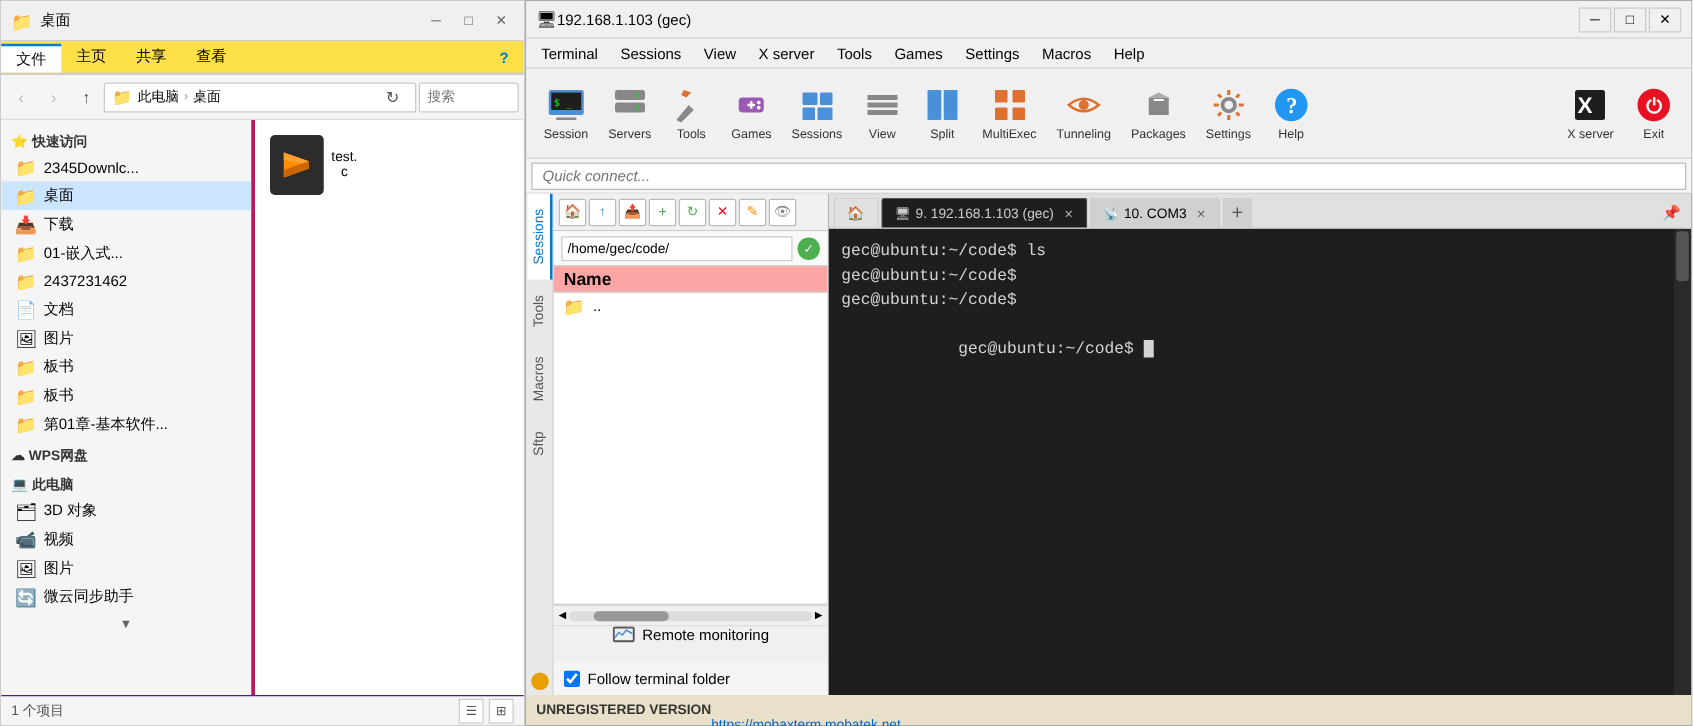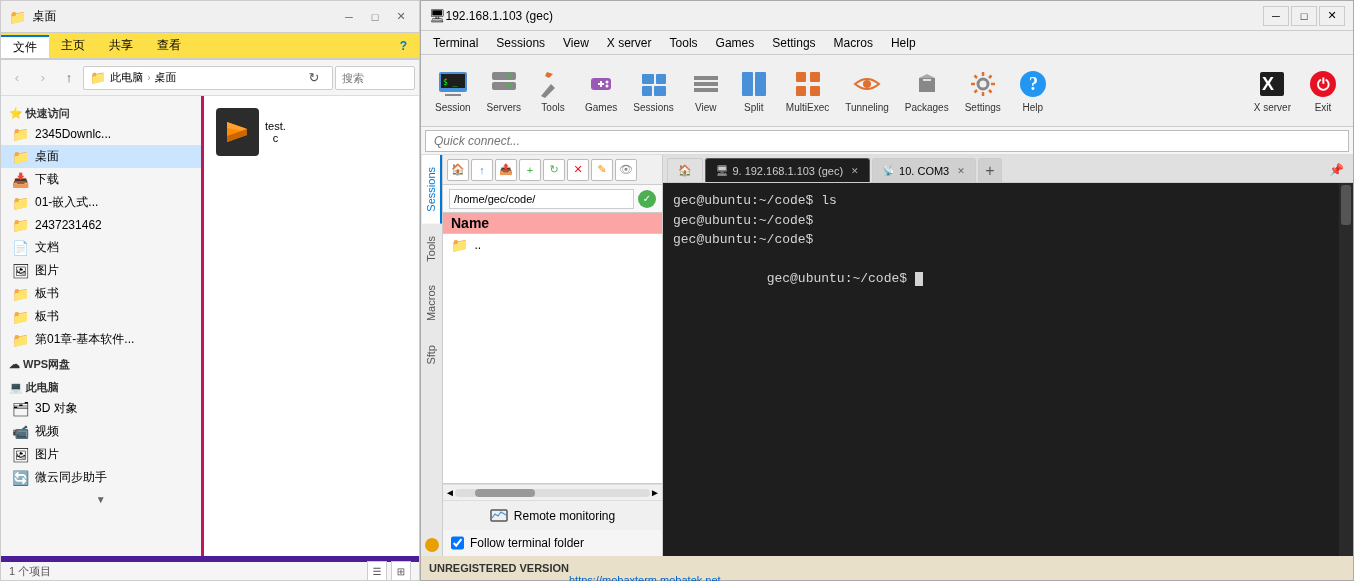--- a/index.html
+++ b/index.html
@@ -31,21 +31,21 @@
     .fe-sidebar-item { display: flex; align-items: center; padding: 3px 8px 3px 12px; cursor: pointer; font-size: 12px; gap: 6px; }
     .fe-sidebar-item.active { background: #cce5ff; }
     .fe-item-icon { width: 16px; height: 16px; display: inline-flex; align-items: center; justify-content: center; font-size: 14px; flex-shrink: 0; }
     .fe-item-label { font-size: 12px; white-space: nowrap; overflow: hidden; text-overflow: ellipsis; }
 
     .fe-main { flex: 1; overflow-y: auto; padding: 8px; display: flex; flex-wrap: wrap; gap: 8px; align-content: flex-start; }
     .fe-file-item { width: 80px; display: flex; flex-direction: row; align-items: center; gap: 4px; cursor: pointer; padding: 4px; border-radius: 4px; }
     .fe-file-icon { width: 48px; height: 48px; background: #2c2c2c; border-radius: 4px; display: flex; align-items: center; justify-content: center; }
     .fe-file-label { font-size: 11px; text-align: center; word-break: break-all; }
 
-    .fe-statusbar { height: 24px; background: #f5f5f5; border-top: 6px solid #4c1d95; display: flex; align-items: center; padding: 0 8px; gap: 8px; font-size: 11px; color: #555; }
+    .fe-statusbar { height: 24px; background: #f5f5f5; border-top: 1px solid #4c1d95; display: flex; align-items: center; padding: 0 8px; gap: 8px; font-size: 11px; color: #555; }
     .fe-statusbar-icons { display: flex; gap: 4px; margin-left: auto; }
     .fe-statusbar-icon { width: 20px; height: 20px; display: flex; align-items: center; justify-content: center; cursor: pointer; border: 1px solid #ccc; background: #fff; font-size: 10px; }
 
     
     .mobaxterm { width: 934px; height: 581px; display: flex; flex-direction: column; background: #f0f0f0; border: 1px solid #aaa; }
 
     .mx-titlebar { height: 30px; background: #f0f0f0; display: flex; align-items: center; padding: 0 8px; border-bottom: 1px solid #ccc; }
     .mx-title-text { font-size: 12px; color: #000; flex: 1; }
     .mx-titlebar-btns { display: flex; gap: 2px; }
     .mx-titlebar-btn { width: 26px; height: 20px; border: 1px solid #ccc; background: #f0f0f0; cursor: pointer; display: flex; align-items: center; justify-content: center; font-size: 11px; }
@@ -75,21 +75,21 @@
     .mx-sftp-path-ok { width: 18px; height: 18px; border-radius: 50%; background: #4caf50; display: flex; align-items: center; justify-content: center; color: #fff; font-size: 10px; cursor: pointer; }
 
     .mx-sftp-header { display: flex; align-items: center; padding: 2px 8px; background: #fca5a5; border-bottom: 1px solid #ccc; font-size: 14px; font-weight: bold; }
     .mx-sftp-list { flex: 1; overflow-y: auto; }
     .mx-sftp-item { display: flex; align-items: center; padding: 3px 8px; gap: 6px; cursor: pointer; font-size: 12px; }
 
     .mx-sftp-bottom { border-top: 1px solid #ccc; background: #f5f5f5; }
     .mx-sftp-scrollbar { height: 16px; background: #f0f0f0; border-top: 1px solid #ddd; display: flex; align-items: center; padding: 0 2px; }
     .mx-sftp-scroll-track { flex: 1; height: 8px; background: #ddd; border-radius: 4px; position: relative; }
     .mx-sftp-scroll-thumb { width: 60px; height: 8px; background: #999; border-radius: 4px; position: absolute; left: 20px; }
-    .mx-sftp-btn { height: 30px; display: flex; align-items: center; justify-content: center; gap: 6px; background: #f0f0f0; cursor: pointer; border-top: 1px solid #ddd; font-size: 12px; padding: 0 8px; }
+    .mx-sftp-btn { height: 30px; display: flex; justify-content: center; gap: 6px; background: #f0f0f0; cursor: pointer; border-top: 1px solid #ddd; font-size: 12px; padding: 0 8px; }
     .mx-sftp-checkbox { display: flex; gap: 6px; padding: 6px 8px; font-size: 12px; cursor: pointer; }
 
     
     .mx-terminal-area { flex: 1; display: flex; flex-direction: column; background: #1e1e1e; }
     .mx-tabs-bar { height: 28px; background: #e0e0e0; display: flex; align-items: flex-end; padding: 0 4px; gap: 2px; border-bottom: 1px solid #ccc; }
     .mx-tab { height: 24px; display: flex; align-items: center; padding: 0 10px; font-size: 11px; cursor: pointer; border: 1px solid #ccc; border-bottom: none; border-radius: 3px 3px 0 0; background: #d0d0d0; gap: 4px; }
     .mx-tab.active { background: #1e1e1e; color: #ccc; border-color: #555; }
     .mx-tab-add { width: 24px; height: 24px; display: flex; align-items: center; justify-content: center; cursor: pointer; font-size: 16px; color: #555; border: 1px solid #ccc; border-bottom: none; border-radius: 3px 3px 0 0; background: #d0d0d0; }
     .mx-tab-pin { width: 24px; height: 24px; display: flex; align-items: center; justify-content: center; cursor: pointer; margin-left: auto; color: #555; }
 

